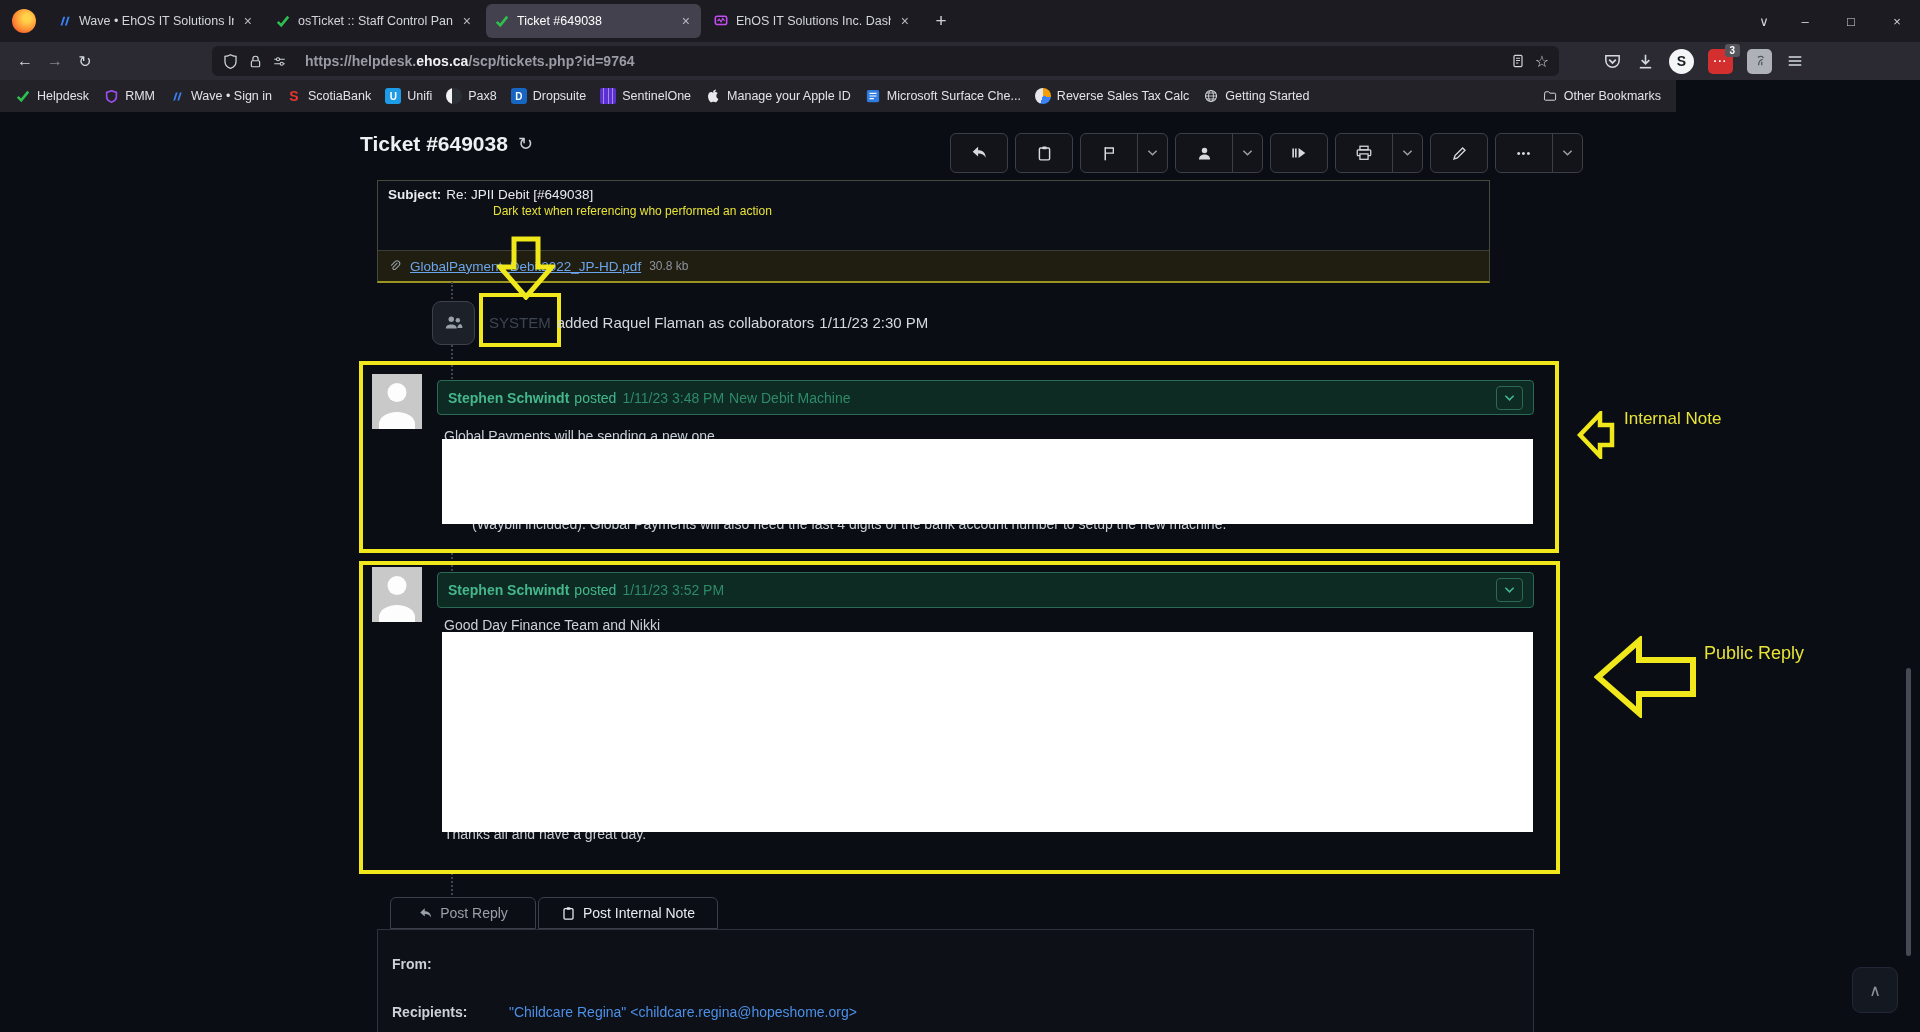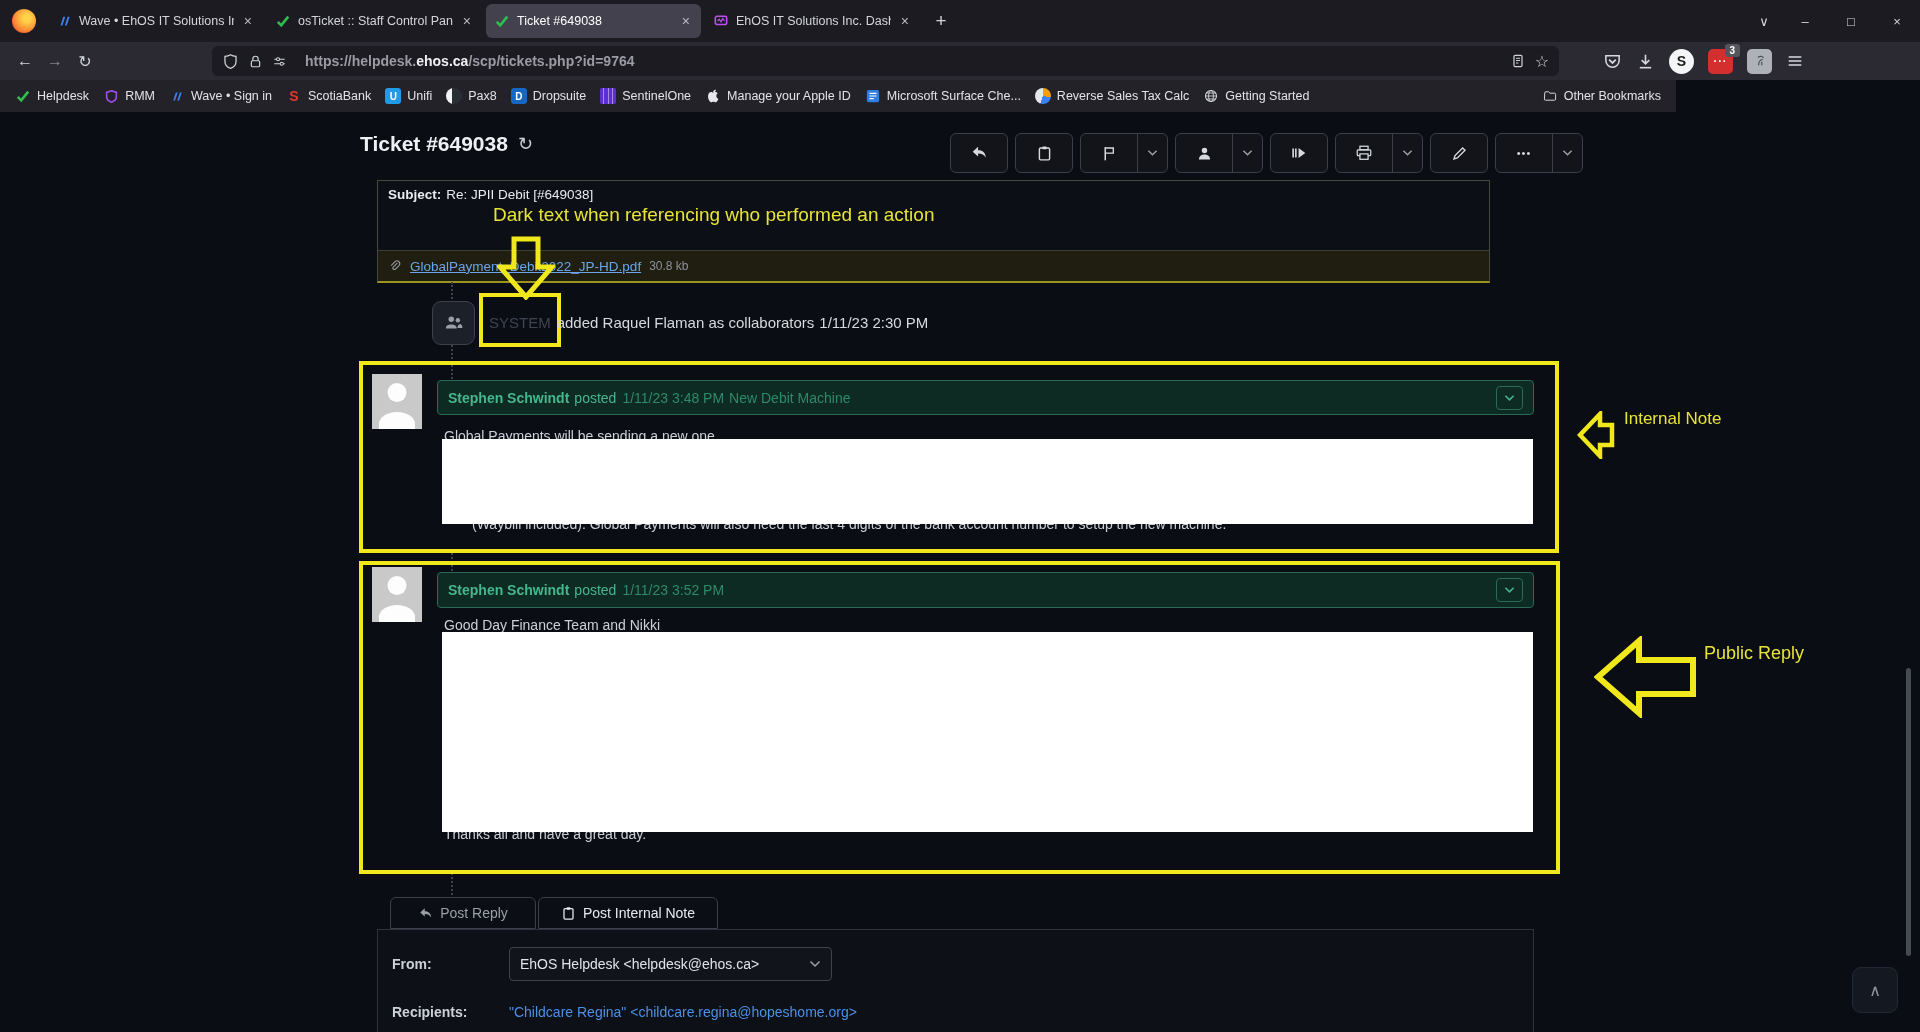--- a/index.html
+++ b/index.html
@@ -73,21 +73,21 @@
   .tbtn.single { width:58px; }
   .tsplit { height:40px; background:#121419; border:1px solid #3a3f49; border-radius:6px; display:flex; }
   .tsplit .main { width:56px; display:flex; align-items:center; justify-content:center; color:#d6dade; }
   .tsplit .caret { width:30px; display:flex; align-items:center; justify-content:center;
                    color:#9aa0a8; border-left:1px solid #3a3f49; font-size:12px; }
 
   .subject-box { left:377px; top:68px; width:1113px; height:103px; background:#0c0f15;
                  border:1px solid #464a3c; border-bottom:2px solid #9b941f; }
   .subj-line { padding:6px 10px; font-size:13.5px; color:#e8ebef; }
   .subj-line b { margin-right:5px; }
-  .note-dark { position:absolute; left:115px; top:23px; color:#e6e01e; font-size:19px; }
+  .note-dark { position:absolute; left:115px; top:23px; color:#e6e01e; font-size:12px; }
   .attach-row { position:absolute; left:0; right:0; bottom:0; height:31px; background:#201d11;
                 border-top:1px solid #3c4034; display:flex; align-items:center; padding:0 10px; gap:8px; }
   .attach-link { color:#6ba5ec; text-decoration:underline; font-size:13.5px; }
   .attach-size { color:#8d929a; font-size:12px; }
 
   .connector { left:451px; top:170px; height:620px; border-left:2px dotted #3f444e; z-index:1; }
 
   .yframe { border:4px solid #f0e81a; z-index:4; }
   .sys-frame { left:479px; top:181px; width:82px; height:54px; z-index:7; }
   .sys-avatar { left:432px; top:189px; width:43px; height:44px; background:#1c2028;
@@ -553,28 +553,20 @@
         <svg width="15" height="15" viewBox="0 0 20 20">
           <rect x="4" y="3.5" width="12" height="14" rx="1.5" fill="none" stroke="currentColor" stroke-width="1.7"></rect>
           <rect x="7.5" y="1.8" width="5" height="3.2" rx="1" fill="currentColor"></rect>
         </svg>
       </span>
     <span>Post Internal Note</span>
   </div>
 
   <div class="abs form-box">
     <div class="f-label f-from-label">From:</div>
-    <div class="f-select">
-      <span>EhOS Helpdesk &lt;helpdesk@ehos.ca&gt;</span>
-      <span class="sel-caret">
-          <svg width="12" height="8" viewBox="0 0 12 8">
-            <path d="M1.5 1.5 L6 6 10.5 1.5" fill="none" stroke="currentColor" stroke-width="1.5"></path>
-          </svg>
-        </span>
-    </div>
     <div class="f-label f-rcpt-label">Recipients:</div>
     <div class="f-rcpt-value">"Childcare Regina" &lt;childcare.regina@hopeshome.org&gt;</div>
     <div class="f-collab">
       <span class="cl">(2 of 2)</span><span>+ Collaborators</span>
     </div>
   </div>
 
   <div class="abs scroll-thumb"></div>
   <div class="abs scrolltop-btn">∧</div>
 

